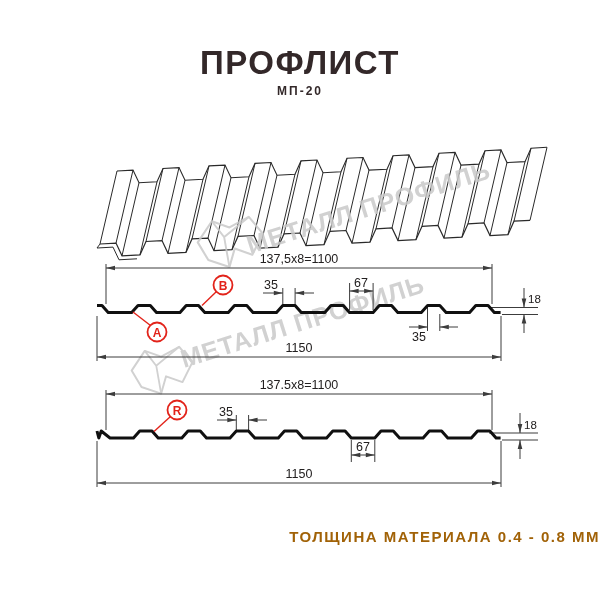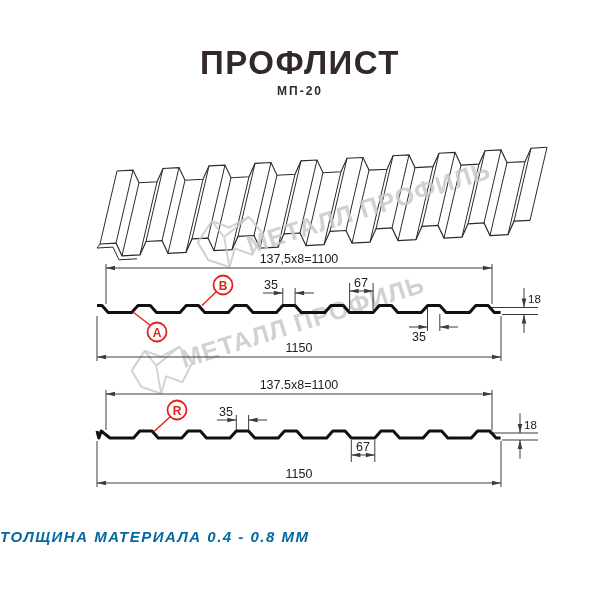--- a/index.html
+++ b/index.html
@@ -1,22 +1,22 @@
 <!DOCTYPE html>
 <html><head>
 <meta charset="utf-8">
 <style>
   html,body{margin:0;padding:0;background:#ffffff;width:600px;height:600px;overflow:hidden;}
   .page{position:relative;width:600px;height:598px;font-family:"Liberation Sans",sans-serif;}
   .title{position:absolute;top:44px;left:0;width:600px;text-align:center;
          font-size:33px;font-weight:800;letter-spacing:1.5px;color:#332829;}
   .subtitle{position:absolute;top:84px;left:0;width:600px;text-align:center;
          font-size:12px;font-weight:700;letter-spacing:2px;color:#332829;}
-  .footer-note{position:absolute;top:528px;left:0;width:600px;text-align:left;
-         font-size:15px;font-weight:700;letter-spacing:1.5px;color:#0369a1;font-style:italic;}
+  .footer-note{position:absolute;top:528px;left:0;width:600px;text-align:right;
+         font-size:15px;font-weight:700;letter-spacing:1.5px;color:#a16207;}
   svg{position:absolute;left:0;top:0;font-family:"Liberation Sans",sans-serif;}
   .dimtext{font-size:12.5px;fill:#232020;}
   .dimtext-sm{font-size:11.5px;fill:#232020;}
   .redtext{font-size:12px;font-weight:700;fill:#e2231a;}
   .wmtext{font-size:25px;font-weight:700;fill:#c9c9c9;letter-spacing:1px;}
 </style>
 </head>
 <body>
 
 <div class="page">

